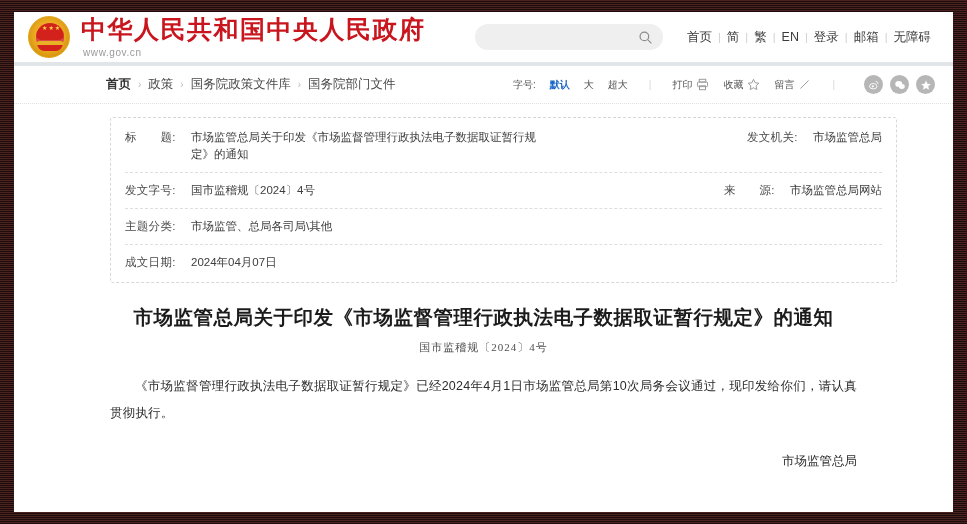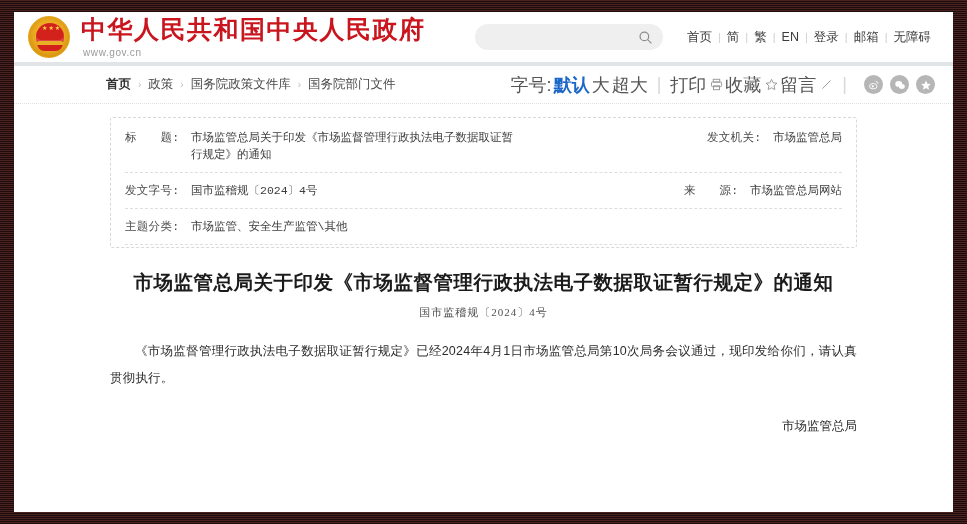--- a/index.html
+++ b/index.html
@@ -106,37 +106,37 @@
     font-size: 12.5px; color: #4a4a4a;
     border-bottom: 1px dotted #e0e0e0;
   }
   .crumbs { display: flex; align-items: center; gap: 7px; }
   .crumbs a { color: #4a4a4a; text-decoration: none; }
   .crumbs .home { font-weight: bold; color: #333; }
   .crumbs .arrow { color: #bdbdbd; font-size: 10px; }
 
   .tool-right {
     margin-left: auto; display: flex; align-items: center;
-    gap: 2px; font-size: 18px; color: #555;
+    gap: 14px; font-size: 10px; color: #555;
   }
   .fs-label { color: #555; }
   .fs-opt { color: #555; cursor: pointer; font-family: Liberation Serif, serif; }
   .fs-opt.active { color: #1a66c9; font-weight: bold; }
   .vbar { color: #d8d8d8; margin: 0 7px; }
   .tool-item { display: flex; align-items: center; gap: 4px; color: #555; }
   .mini-icon { color: #9a9a9a; display: inline-flex; }
   .socials { display: flex; gap: 7px; margin-left: 8px; }
   .social {
     width: 19px; height: 19px; border-radius: 50%;
     background: #b6b6b6; color: #fff;
     display: flex; align-items: center; justify-content: center;
   }
 
   
-  .meta-wrap { padding: 13px 96px 0 96px; font-family: Liberation Mono, monospace; }
+  .meta-wrap { padding: 13px 56px 0 96px; }
   .meta-table {
     width: 100%;
     border: 1px dashed #d8d8d8;
     border-radius: 3px;
     padding: 2px 14px;
   }
   .meta-row {
     display: flex;
     border-bottom: 1px dashed #dedede;
   }
@@ -318,25 +318,29 @@
           </div>
           <div class="meta-cell right">
             <span class="meta-k">来　　源:</span>
             <span class="meta-v">市场监管总局网站</span>
           </div>
         </div>
 
         <div class="meta-row">
           <div class="meta-cell left">
             <span class="meta-k">主题分类:</span>
-            <span class="meta-v">市场监管、安全生产监管\其他</span>
+            <span class="meta-v">市场监管、总局各司局\其他</span>
           </div>
         </div>
 
         <div class="meta-row">
+          <div class="meta-cell left">
+            <span class="meta-k">成文日期:</span>
+            <span class="meta-v">2024年04月07日</span>
+          </div>
           <div class="spacer-cell"></div>
         </div>
 
       </div>
     </div>
 
     <div class="doc">
       <div class="doc-title">市场监管总局关于印发《市场监督管理行政执法电子数据取证暂行规定》的通知</div>
       <div class="doc-subtitle">国市监稽规〔2024〕4号</div>
 

